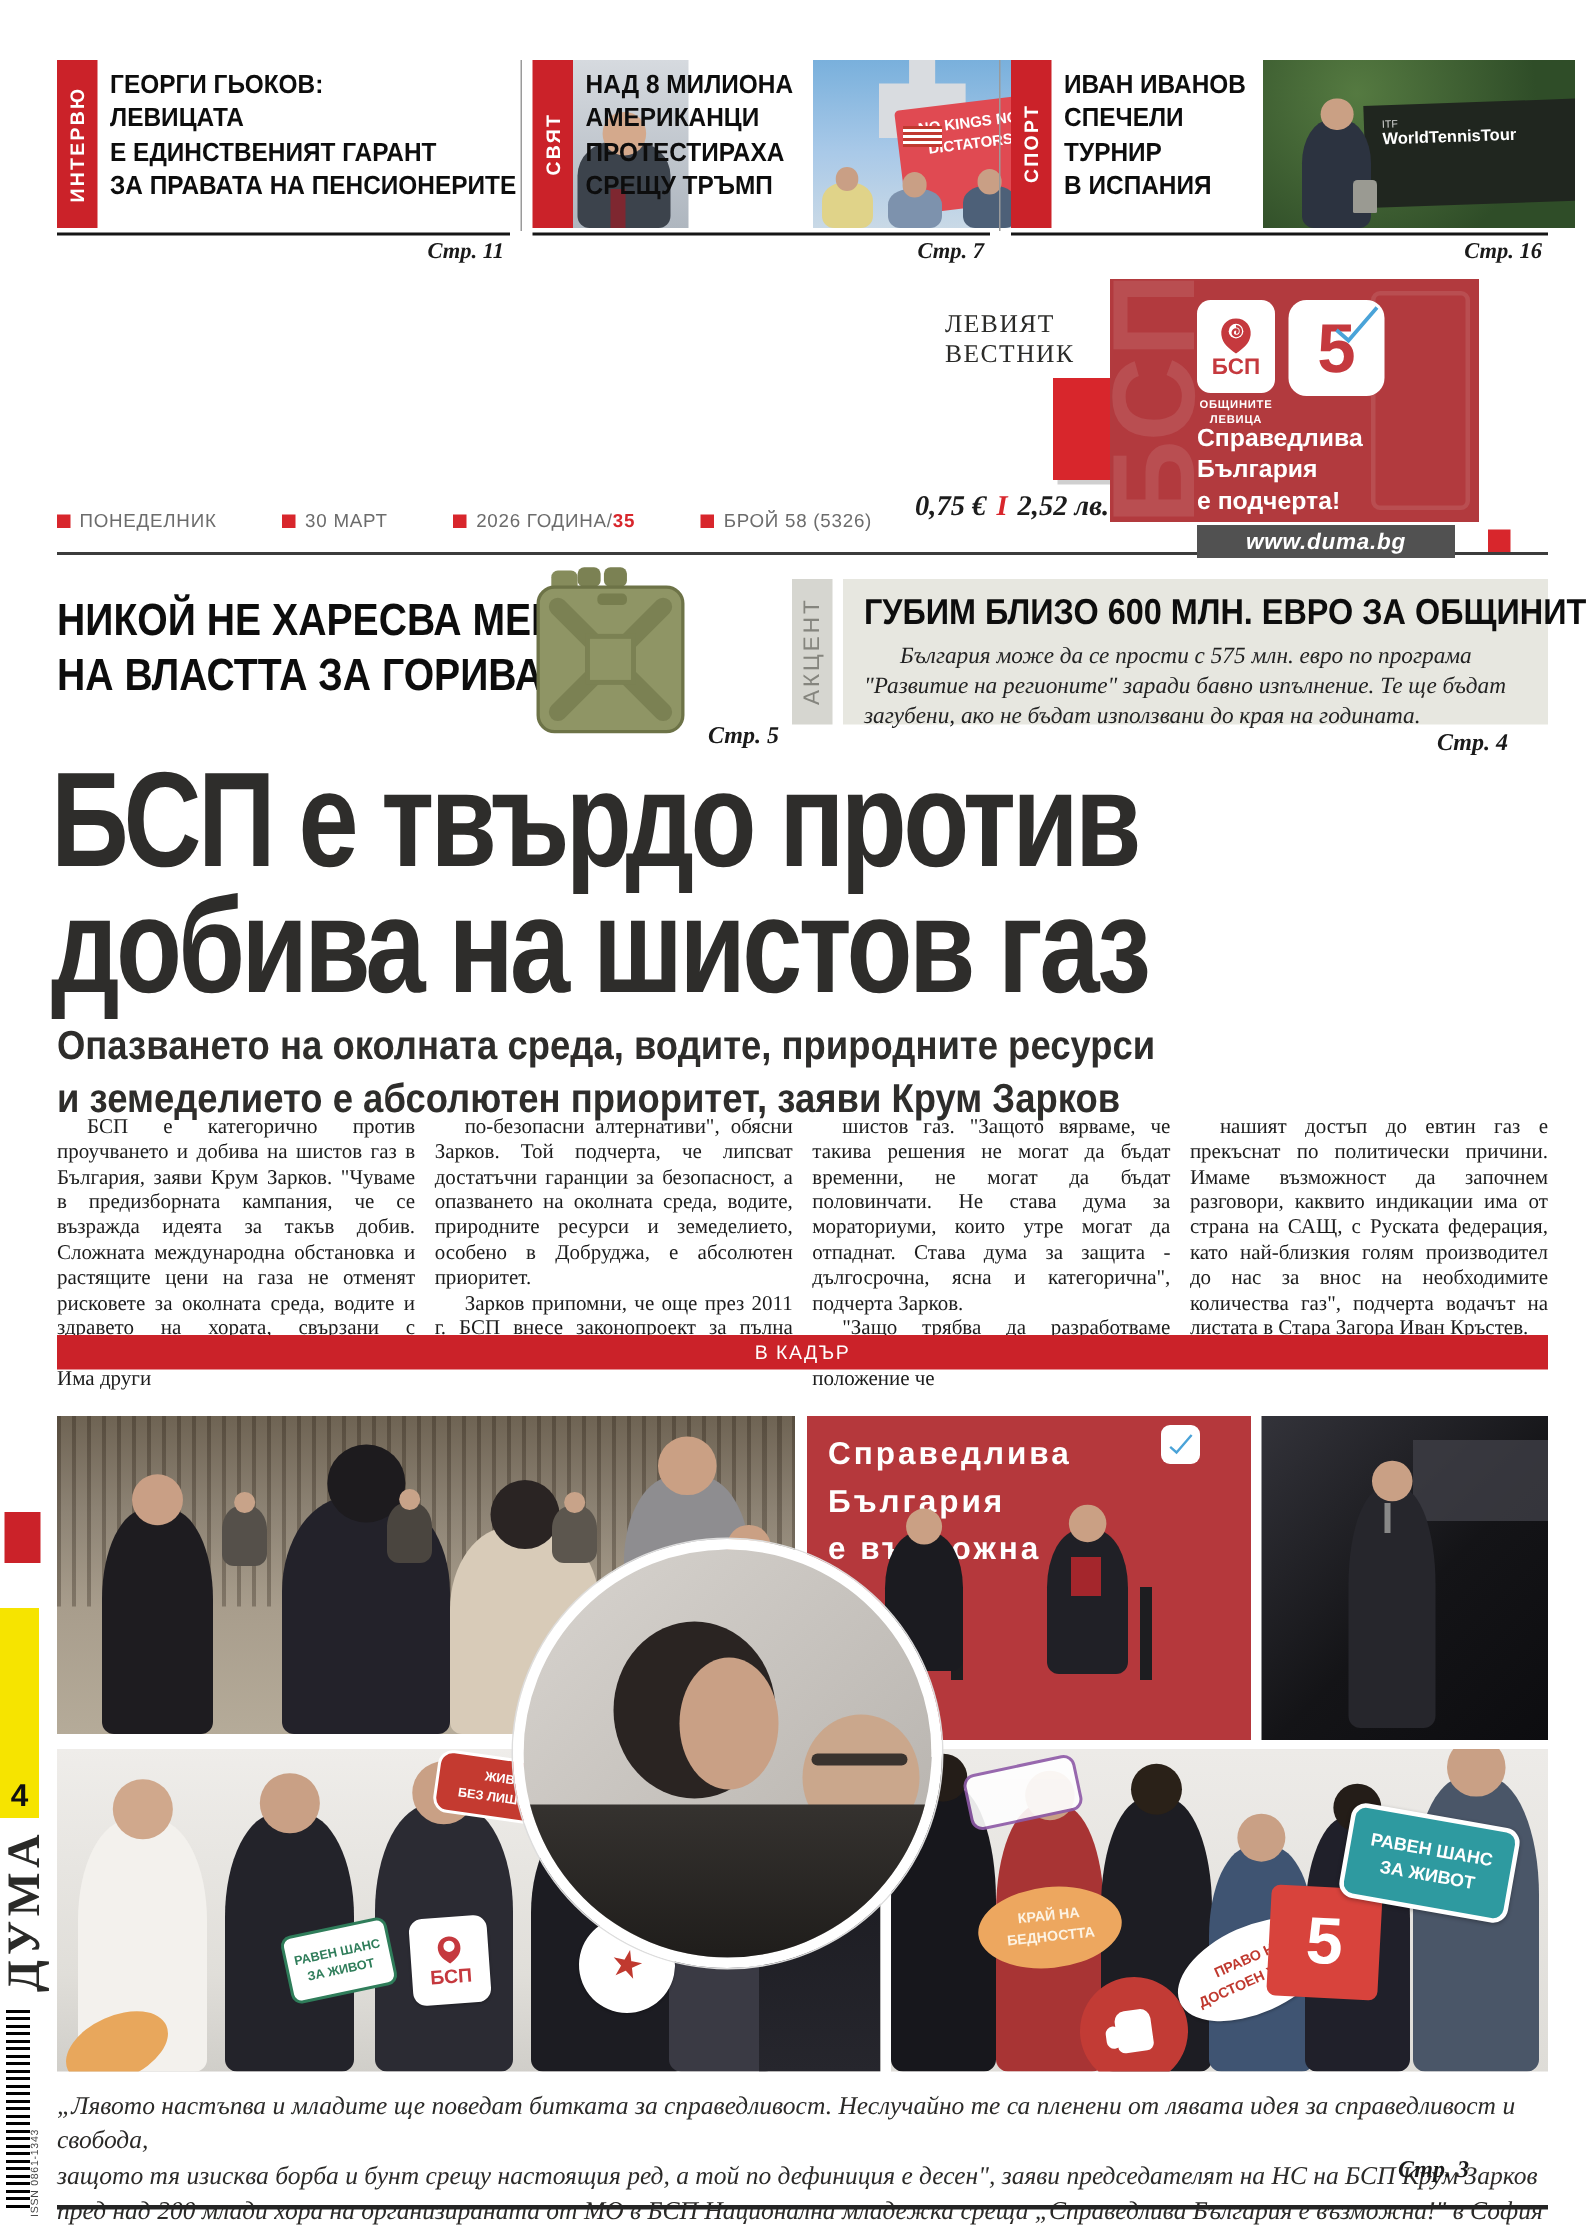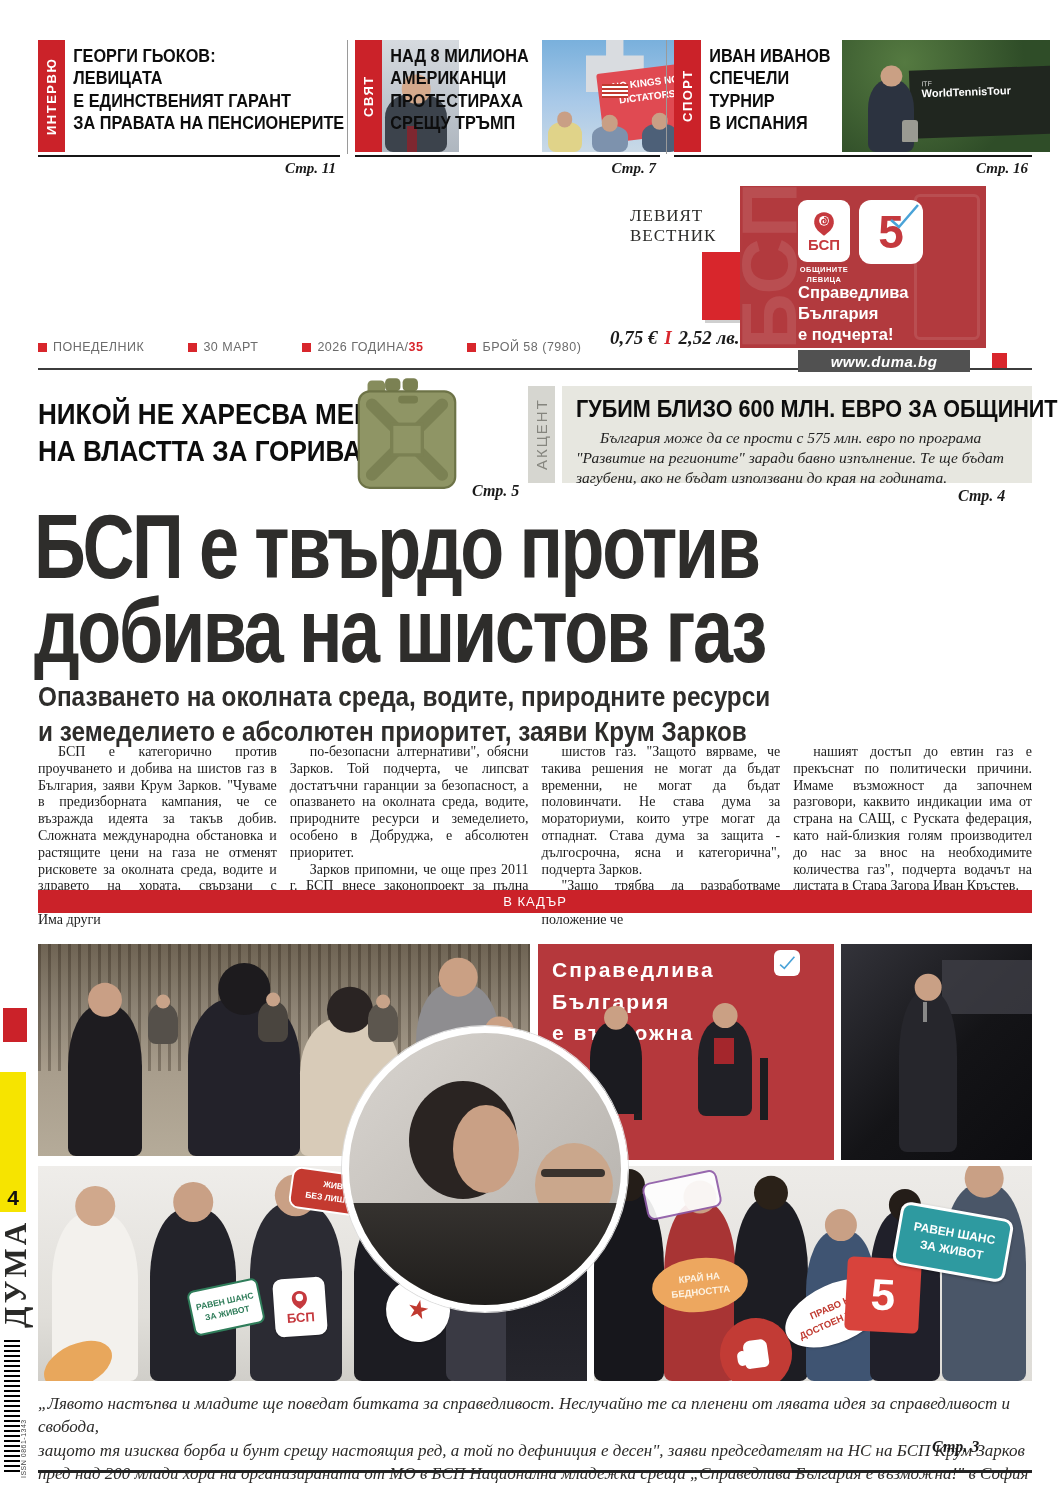--- a/index.html
+++ b/index.html
@@ -268,21 +268,21 @@
         <i class="sq"></i>
         <span>30 МАРТ</span>
       </div>
     <div class="item">
         <i class="sq"></i>
         <span>2026 ГОДИНА/</span>
         <span class="dl-red" style="margin-left:-6px;">35</span>
       </div>
     <div class="item">
         <i class="sq"></i>
-        <span>БРОЙ 58 (7980)</span>
+        <span>БРОЙ 58 (5326)</span>
       </div>
   </div>
   <div class="abs mast-rule"></div>
   <div class="abs site-box">www.duma.bg</div>
   <div class="abs site-sq"></div>
 
   <div class="abs ad">
     <div class="ad-ghost">БСП</div>
     <div class="ad-ghost2"></div>
     <div class="ad-row">

